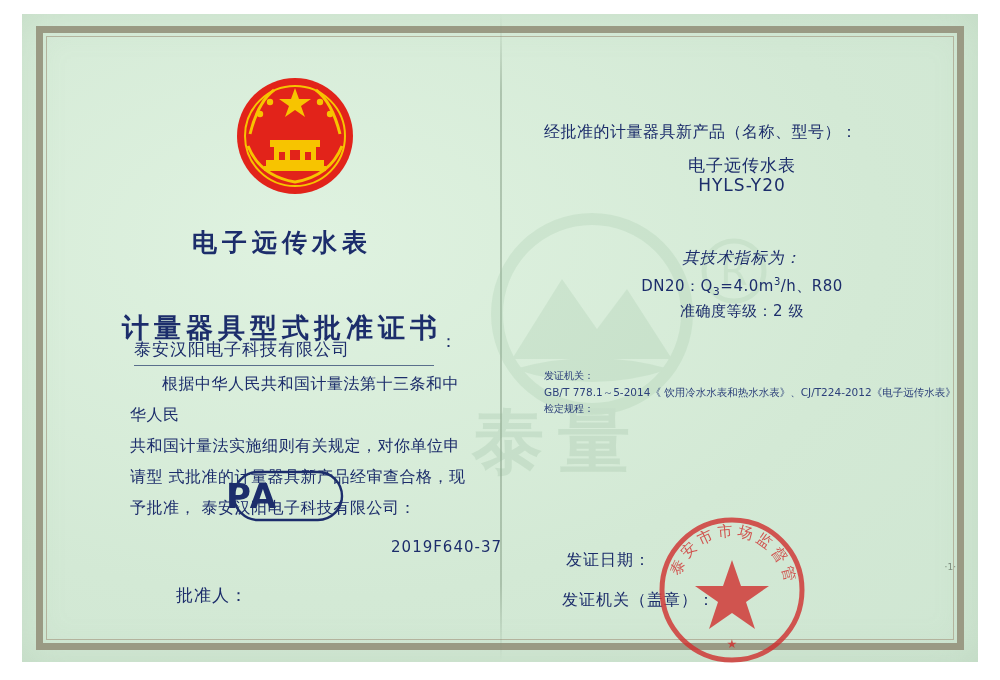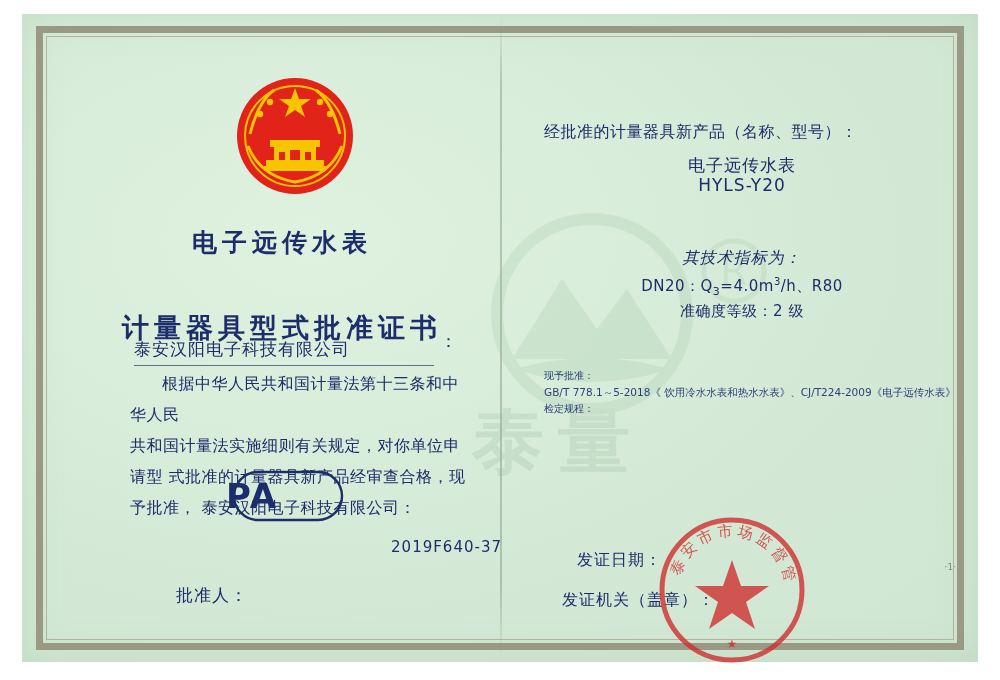--- a/index.html
+++ b/index.html
@@ -291,21 +291,21 @@
     top: 318px;
     width: 420px;
     font-family: "DejaVu Sans", sans-serif;
     color: #2b3f7a;
   }
   .std-label { font-size: 10px; line-height: 16px; }
   .std-value { font-size: 10.5px; line-height: 17px; }
 
   .issue-date-label {
     position: absolute;
-    left: 55px;
+    left: 44px;
     top: 500px;
     font-size: 16px;
     color: #1c2d6b;
     font-family: "DejaVu Sans", sans-serif;
     letter-spacing: 1px;
   }
   .issue-date-value {
     position: absolute;
     left: 148px;
     top: 502px;
@@ -420,22 +420,22 @@
       <div class="prod-name">电子远传水表</div>
       <div class="prod-model">HYLS-Y20</div>
 
       <div class="spec-head">其技术指标为：</div>
       <div class="spec-line1">
         <span>DN20：</span><span>Q<sub>3</sub>=4.0m<sup>3</sup>/h、R80</span>
       </div>
       <div class="spec-line2">准确度等级：2 级</div>
 
       <div class="standards">
-        <div class="std-label">现予批准：</div>
-        <div class="std-value">GB/T 778.1～5-2018《 饮用冷水水表和热水水表》、CJ/T224-2009《电子远传水表》</div>
+        <div class="std-label">发证机关：</div>
+        <div class="std-value">GB/T 778.1～5-2014《 饮用冷水水表和热水水表》、CJ/T224-2012《电子远传水表》</div>
         <div class="std-label">检定规程：</div>
       </div>
 
       <div class="issue-date-label">发证日期：</div>
       <div class="issue-org-label">发证机关（盖章）：</div>
 
       <div class="stamp">
         <svg width="160" height="160" viewBox="0 0 160 160" xmlns="http://www.w3.org/2000/svg" opacity="0.78">
           <circle cx="80" cy="80" r="70" fill="none" stroke="#d02b2b" stroke-width="5"></circle>
           <polygon points="80,50 89,76 117,76 94,92 103,119 80,103 57,119 66,92 43,76 71,76" fill="#d02b2b"></polygon>

